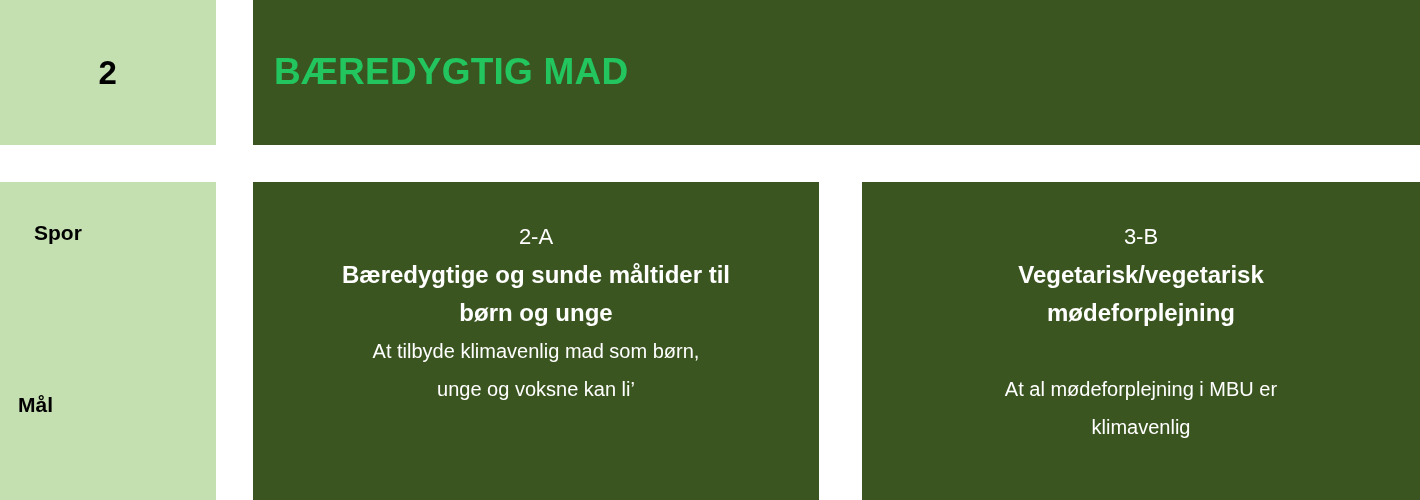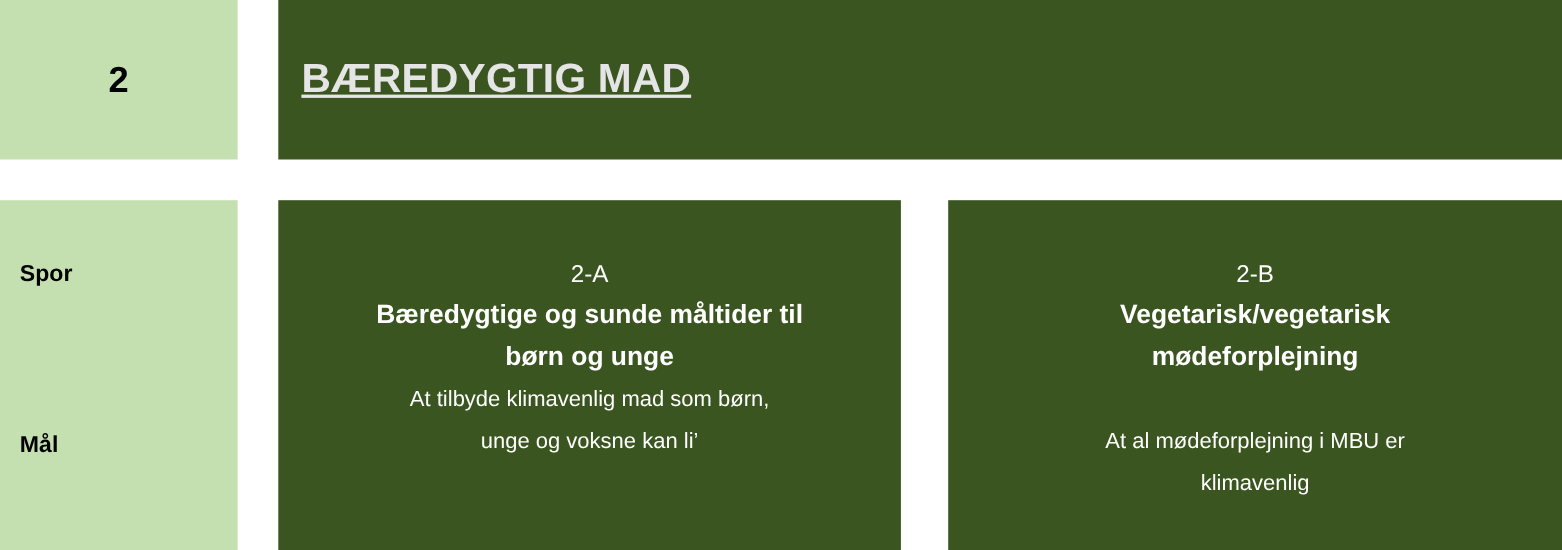--- a/index.html
+++ b/index.html
@@ -48,55 +48,54 @@
     width: 1167px;
     height: 145px;
     background: #3a5520;
     display: flex;
     align-items: center;
   }
   .title-bar-text {
     padding-left: 21px;
     font-size: 37px;
     font-weight: bold;
-    color: #e5e5e5;
+    color: #22c55e;
     line-height: 1.05;
     letter-spacing: 0.2px;
-    text-decoration: underline;
   }
 
   
   .row-labels {
     position: absolute;
     left: 0;
     top: 182px;
     width: 216px;
     height: 318px;
     background: #c5e0b0;
   }
   .row-label {
     position: absolute;
     left: 18px;
     font-size: 21px;
     font-weight: bold;
     color: #000000;
     line-height: 1;
     white-space: nowrap;
   }
-  .row-label.spor { top: 56px; }
+  .row-label.spor { top: 40px; margin-left: 16px; }
   .row-label.maal { top: 212px; text-align: right; }
 
   
   .card {
     position: absolute;
     top: 182px;
     height: 318px;
     background: #3a5520;
     box-sizing: border-box;
-    padding: 48px 18px 0 18px;
+    padding: 36px 18px 0 18px;
     text-align: center;
     color: #ffffff;
   }
   .card-a {
     left: 253px;
     width: 566px;
   }
   .card-b {
     left: 862px;
     width: 558px;
@@ -143,21 +142,21 @@
 
   <div class="card card-a">
     <div class="card-code">2-A</div>
     <div class="card-title">Bæredygtige og sunde måltider til
 børn og unge</div>
     <div class="card-goal">At tilbyde klimavenlig mad som børn,
 unge og voksne kan li’</div>
   </div>
 
   <div class="card card-b">
-    <div class="card-code">2-B</div>
+    <div class="card-code">3-B</div>
     <div class="card-title">Vegetarisk/vegetarisk
 mødeforplejning</div>
     <div class="card-spacer"></div>
     <div class="card-goal">At al mødeforplejning i MBU er
 klimavenlig</div>
   </div>
 
 </div>
 
 </body></html>

